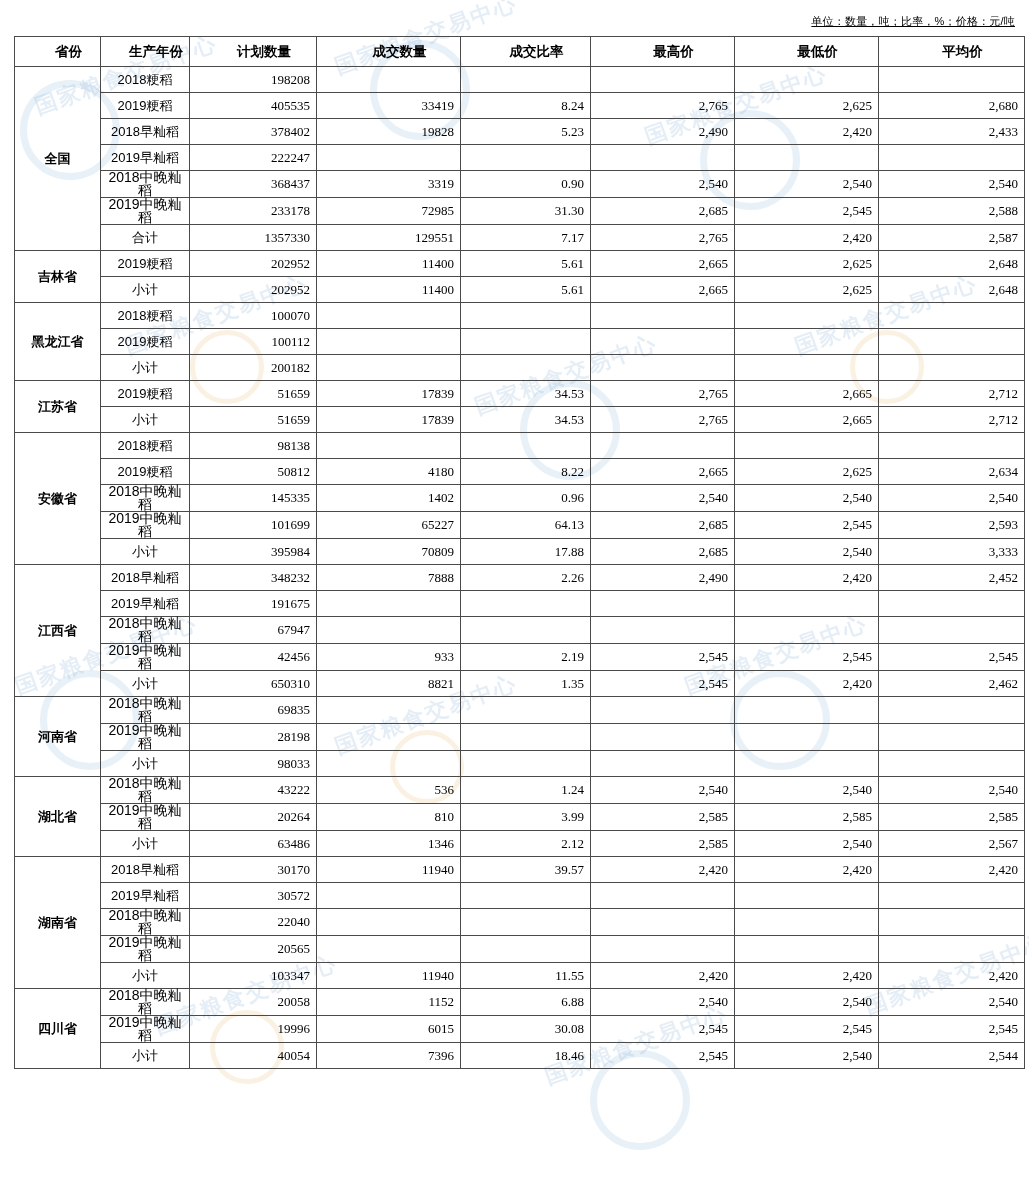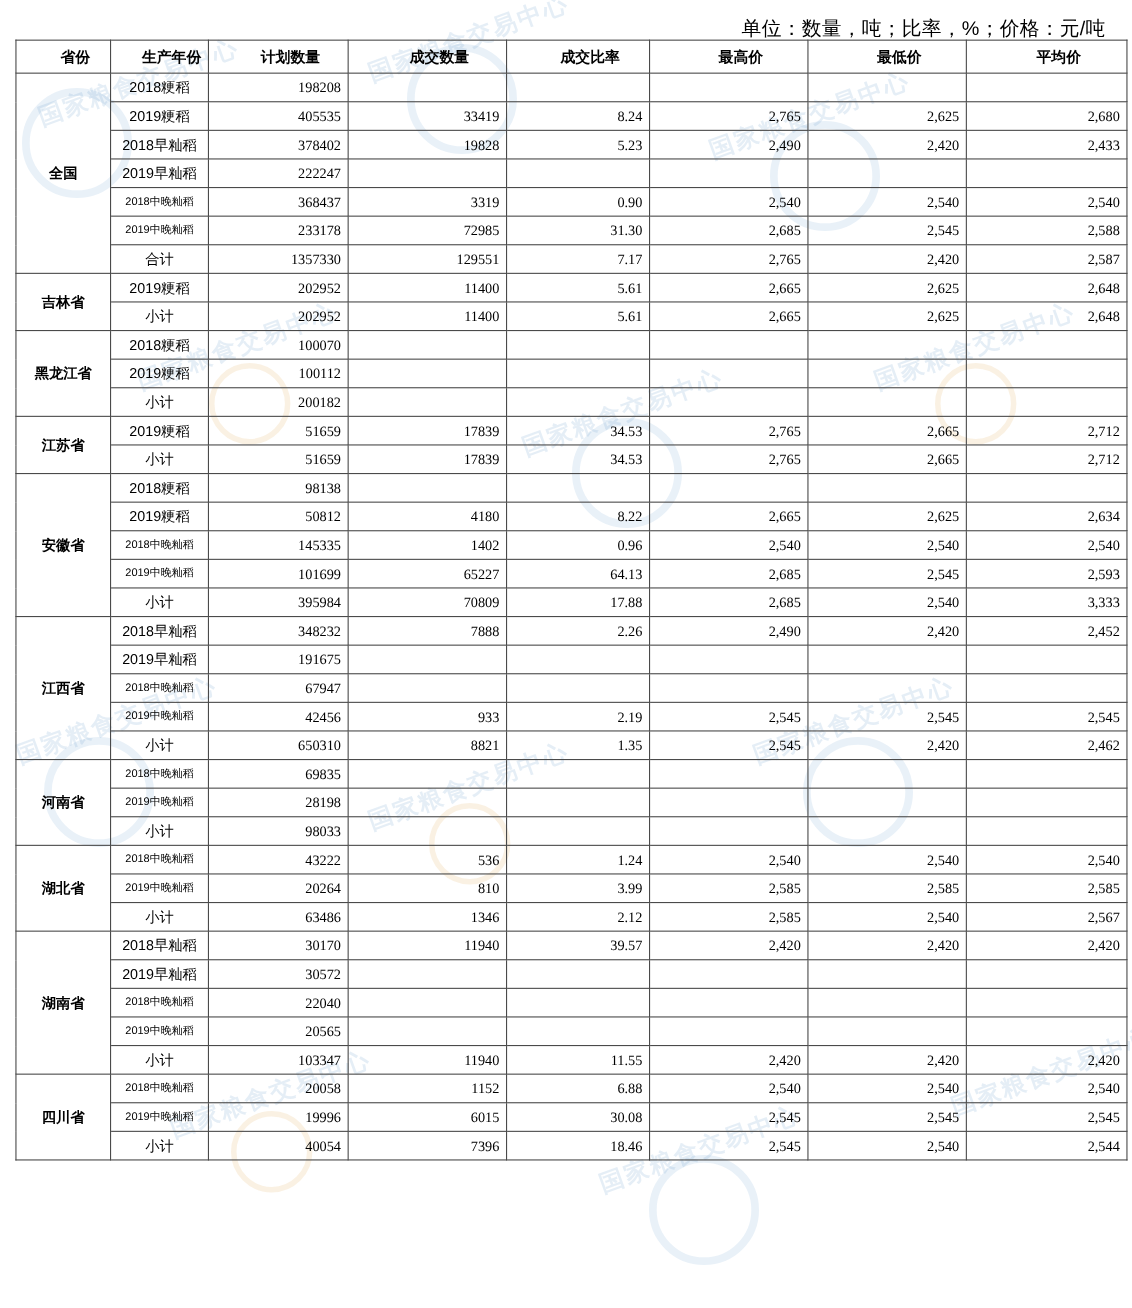--- a/index.html
+++ b/index.html
@@ -18,24 +18,25 @@
   .page {
     position: relative;
     width: 1029px;
     height: 1189px;
     box-sizing: border-box;
     padding: 0;
   }
   .unit-line {
     position: absolute;
     top: 14px;
-    right: 24px;
-    font-size: 18px;
+    right: 14px;
+    font-size: 11px;
     letter-spacing: 0.2px;
     white-space: nowrap;
+    text-decoration: underline;
   }
   table.data {
     position: absolute;
     top: 36px;
     left: 14px;
     width: 1001px;
     border-collapse: collapse;
     table-layout: fixed;
     background: transparent;
   }
@@ -59,21 +60,21 @@
     font-weight: bold;
     font-size: 13.5px;
   }
   td.kind {
     text-align: center;
     font-size: 12.5px;
     line-height: 13px;
     margin-left: 10px;
   }
   td.kind.two {
-    font-size: 10px;
+    font-size: 14px;
     line-height: 13px;
   }
   td.num {
     text-align: right;
     font-size: 13px;
     font-family: "Liberation Serif", serif;
     padding-right: 8px;
   }
   
   .wm-layer {

